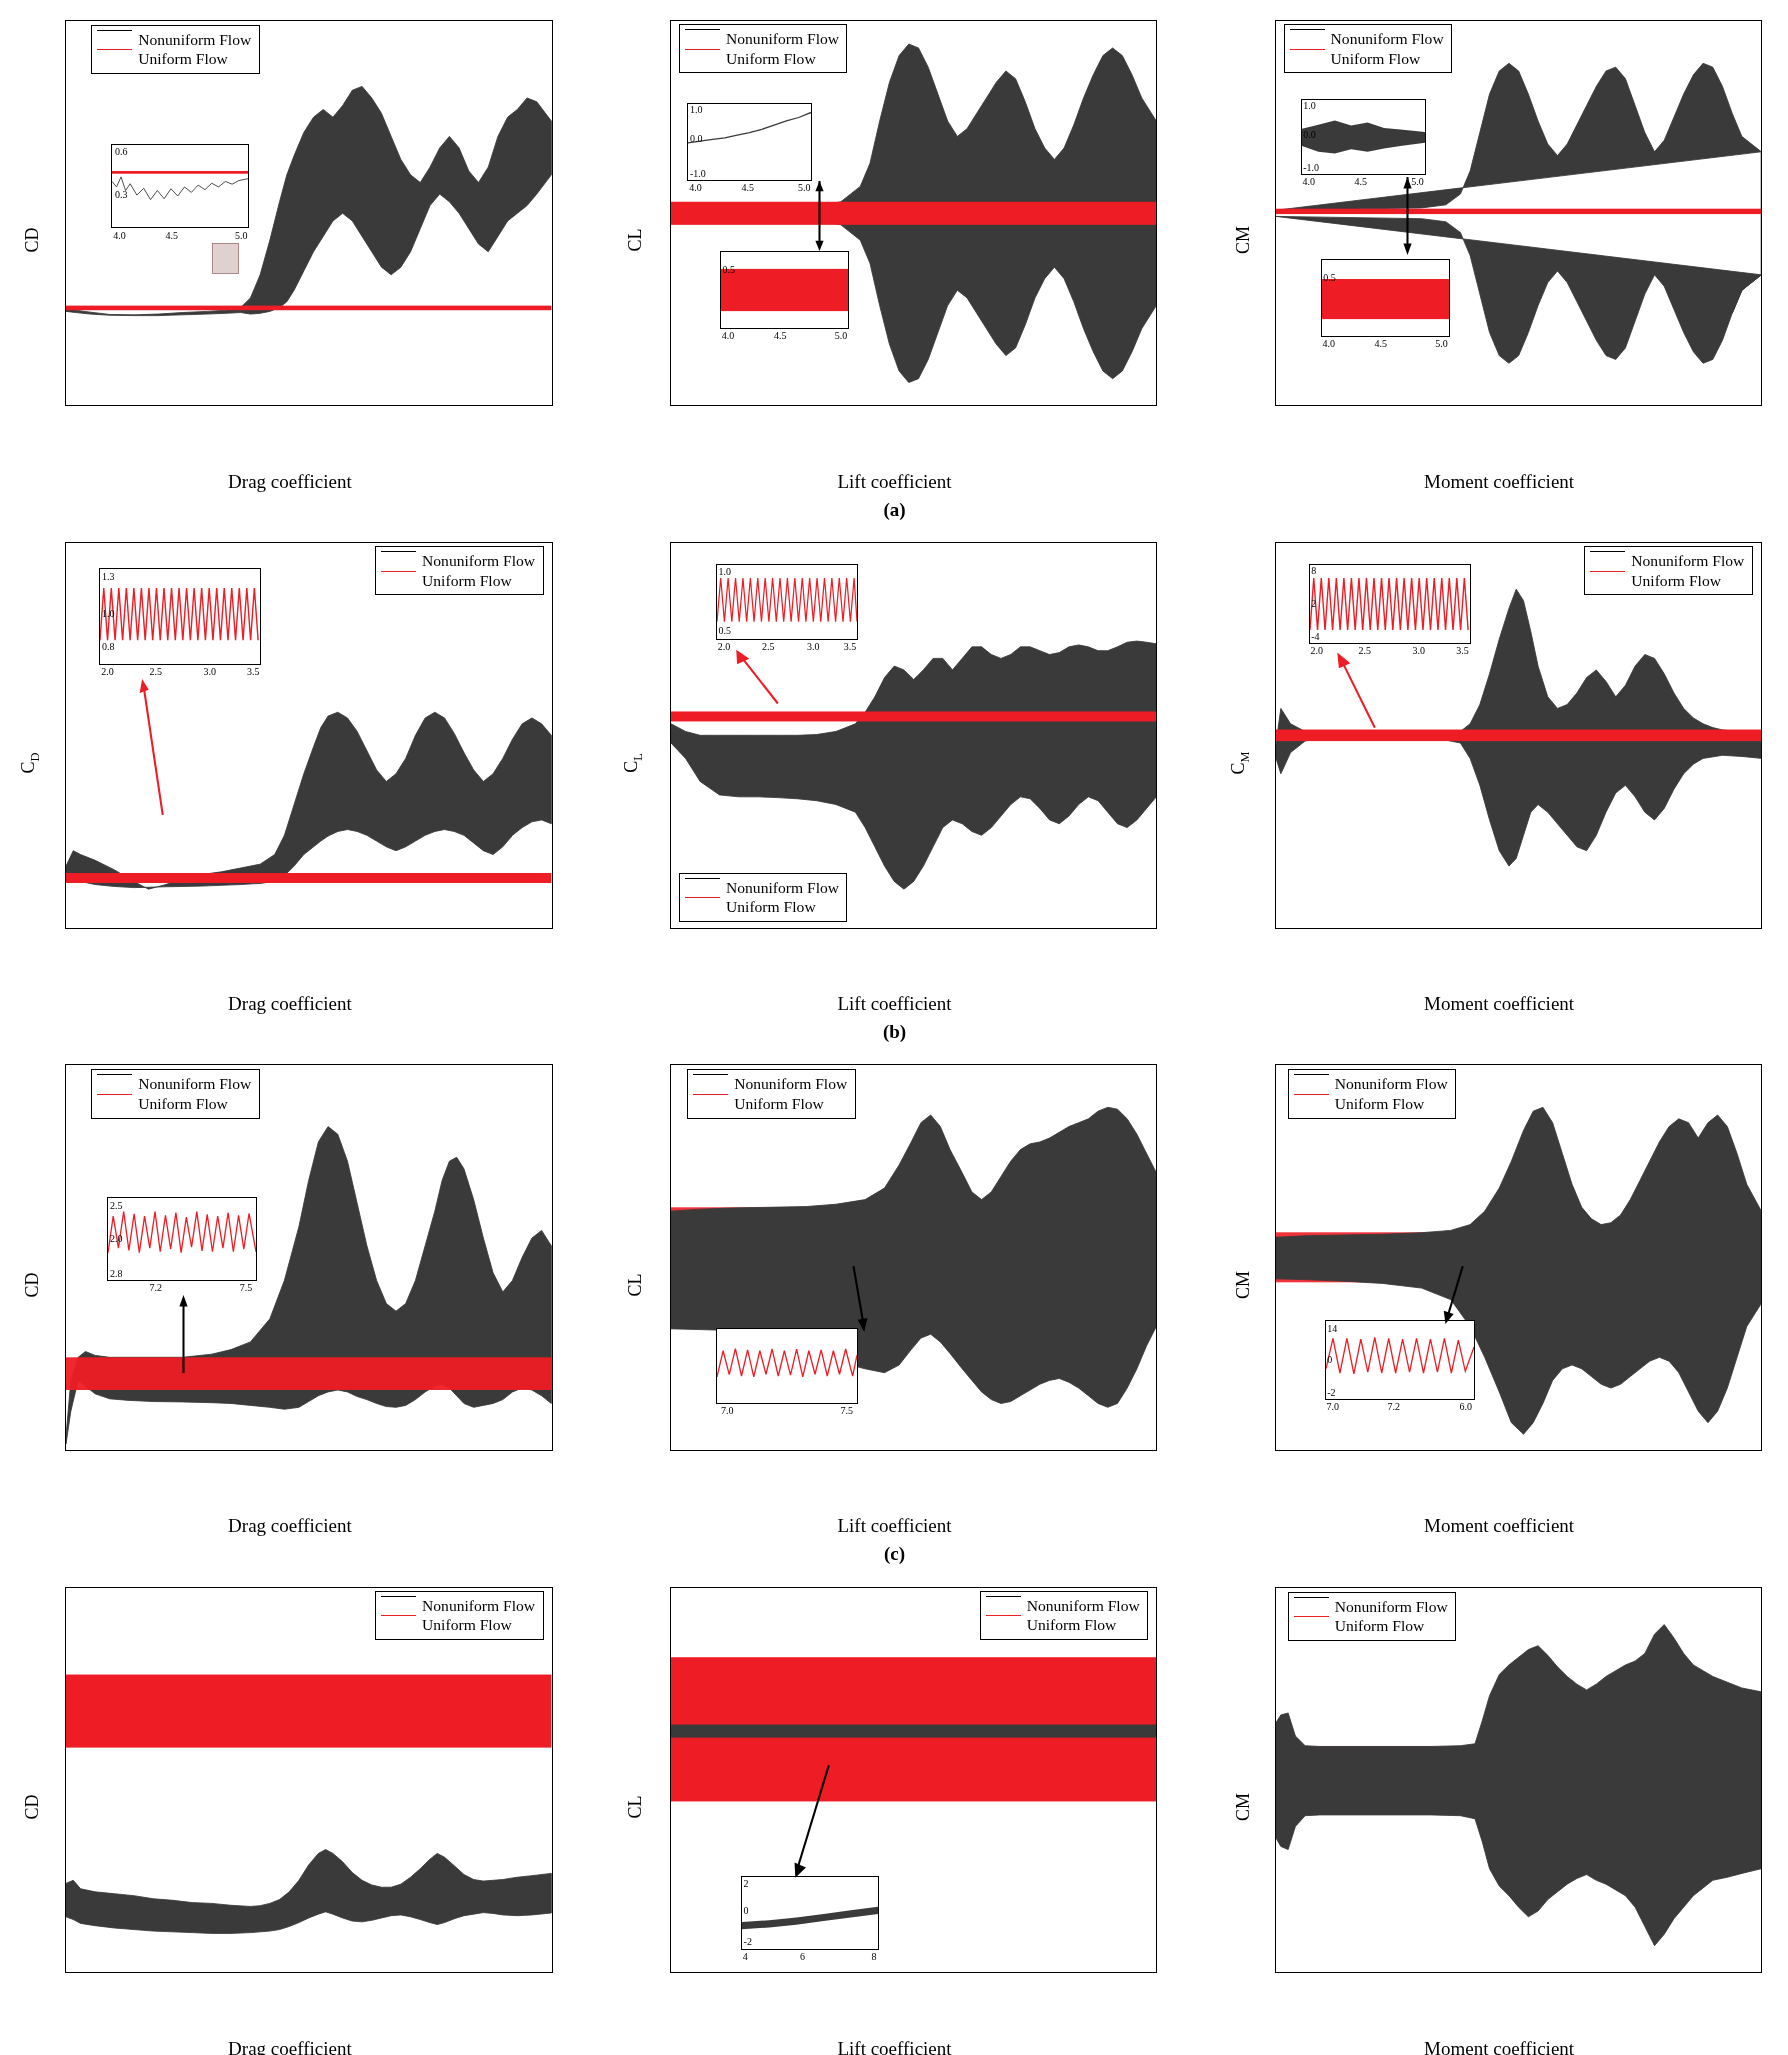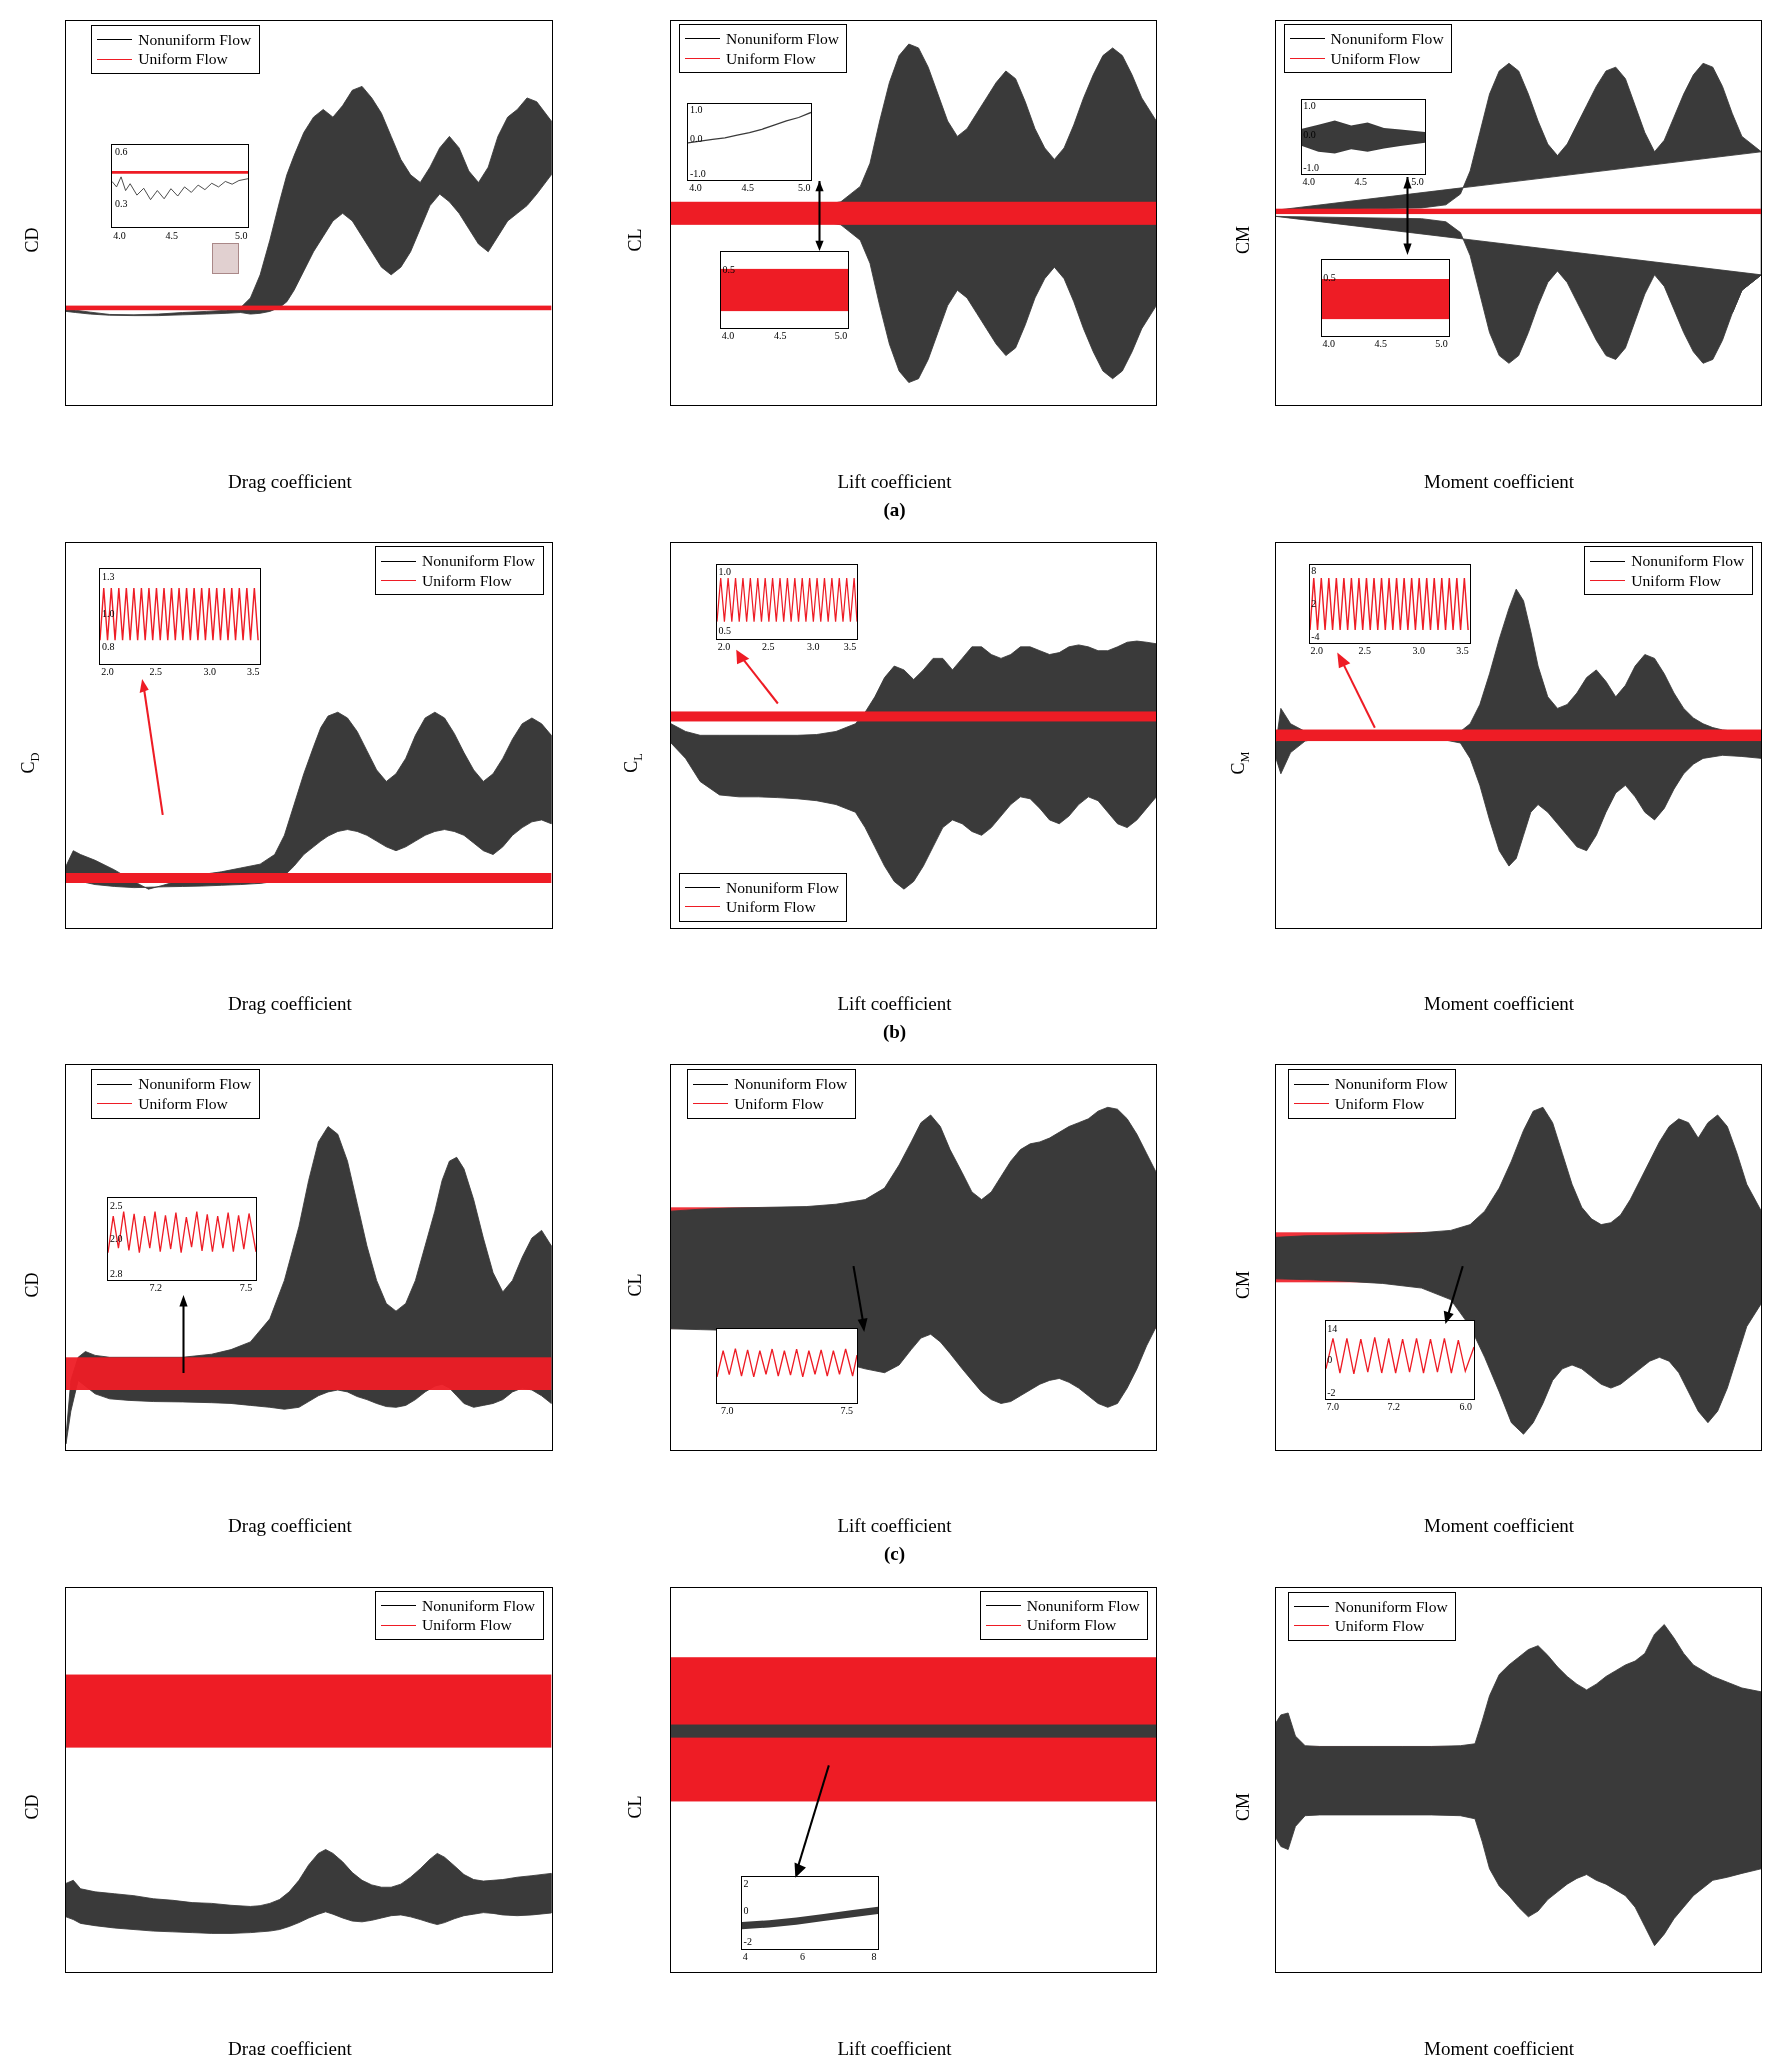--- a/index.html
+++ b/index.html
@@ -6,21 +6,21 @@
   body{width:1789px;height:2399px;font-family:"Liberation Serif",serif;color:#000;}
   .page{width:1789px;height:2399px;position:relative;box-sizing:border-box;padding:12.3px 16.4px 0 16.4px;}
   .row{display:flex;justify-content:space-between;align-items:flex-start;}
   .panel{width:547px;}
   .plotwrap{position:relative;width:547px;height:456px;}
   .ylab{position:absolute;left:3.3px;top:50%;transform:translateY(-50%) rotate(-90deg);transform-origin:center;font-size:18px;white-space:nowrap;}
   .ylab sub{font-size:12.3px;}
   .axesbox{position:absolute;left:49px;top:7.4px;right:10.7px;bottom:62px;border:1.6px solid #000;background:#fff;overflow:hidden;}
   .svgfull{position:absolute;inset:0;width:100%;height:100%;}
   .legend{position:absolute;background:#fff;border:1.2px solid #000;padding:4.1px 7.4px 4.1px 5px;font-size:15.6px;line-height:1.25;}
-  .legrow{display:flex;align-items:center;white-space:nowrap;}
+  .legrow{display:flex;align-items:flex-start;white-space:nowrap;}
   .legline{display:inline-block;width:35px;height:0;border-top:1.6px solid #000;margin-right:5.8px;}
   .legline.red{border-top-color:#ee1c25;}
   .inset{position:absolute;background:#fff;border:1.2px solid #000;}
   .inset .itick{position:absolute;font-size:10px;white-space:nowrap;color:#000;}
   .caption{text-align:center;font-size:19px;margin-top:2.5px;}
   .subcap{text-align:center;font-size:19px;margin:5.8px 0 14px 0;}
   .subcap b{font-weight:bold;}
 </style>
 </head>
 <body>
@@ -52,21 +52,21 @@
                 <span>Uniform Flow</span>
               </div>
           </div>
 
           <div class="inset" style="left:45px;top:123px;width:136px;height:82px">
             <svg class="svgfull" viewBox="0 0 300 180" preserveAspectRatio="none">
               <polyline fill="none" stroke="#3a3a3a" stroke-width="2" points="0,80 10,92 20,70 30,100 40,85 55,110 70,95 85,120 100,100 115,118 130,96 145,112 160,92 175,104 190,88 205,98 220,84 235,92 250,80 265,86 280,78 300,74"></polyline>
               <line x1="0" y1="60" x2="300" y2="60" stroke="#ee1c25" stroke-width="6"></line>
             </svg>
             <span class="itick" style="left:2.5px;top:1.6px">0.6</span>
-            <span class="itick" style="left:2.5px;top:53px">0.3</span>
+            <span class="itick" style="left:2.5px;top:44px">0.3</span>
             <span class="itick" style="left:0.8px;bottom:-14px">4.0</span>
             <span class="itick" style="left:53px;bottom:-14px">4.5</span>
             <span class="itick" style="right:0.8px;bottom:-14px">5.0</span>
           </div>
           <div style="position:absolute;left:146px;top:222px;width:25px;height:29px;background:rgba(170,120,120,0.35);border:0.8px solid #aa8888"></div>
         </div>
       </div>
       <div class="caption">Drag coefficient</div>
     </div>
 

